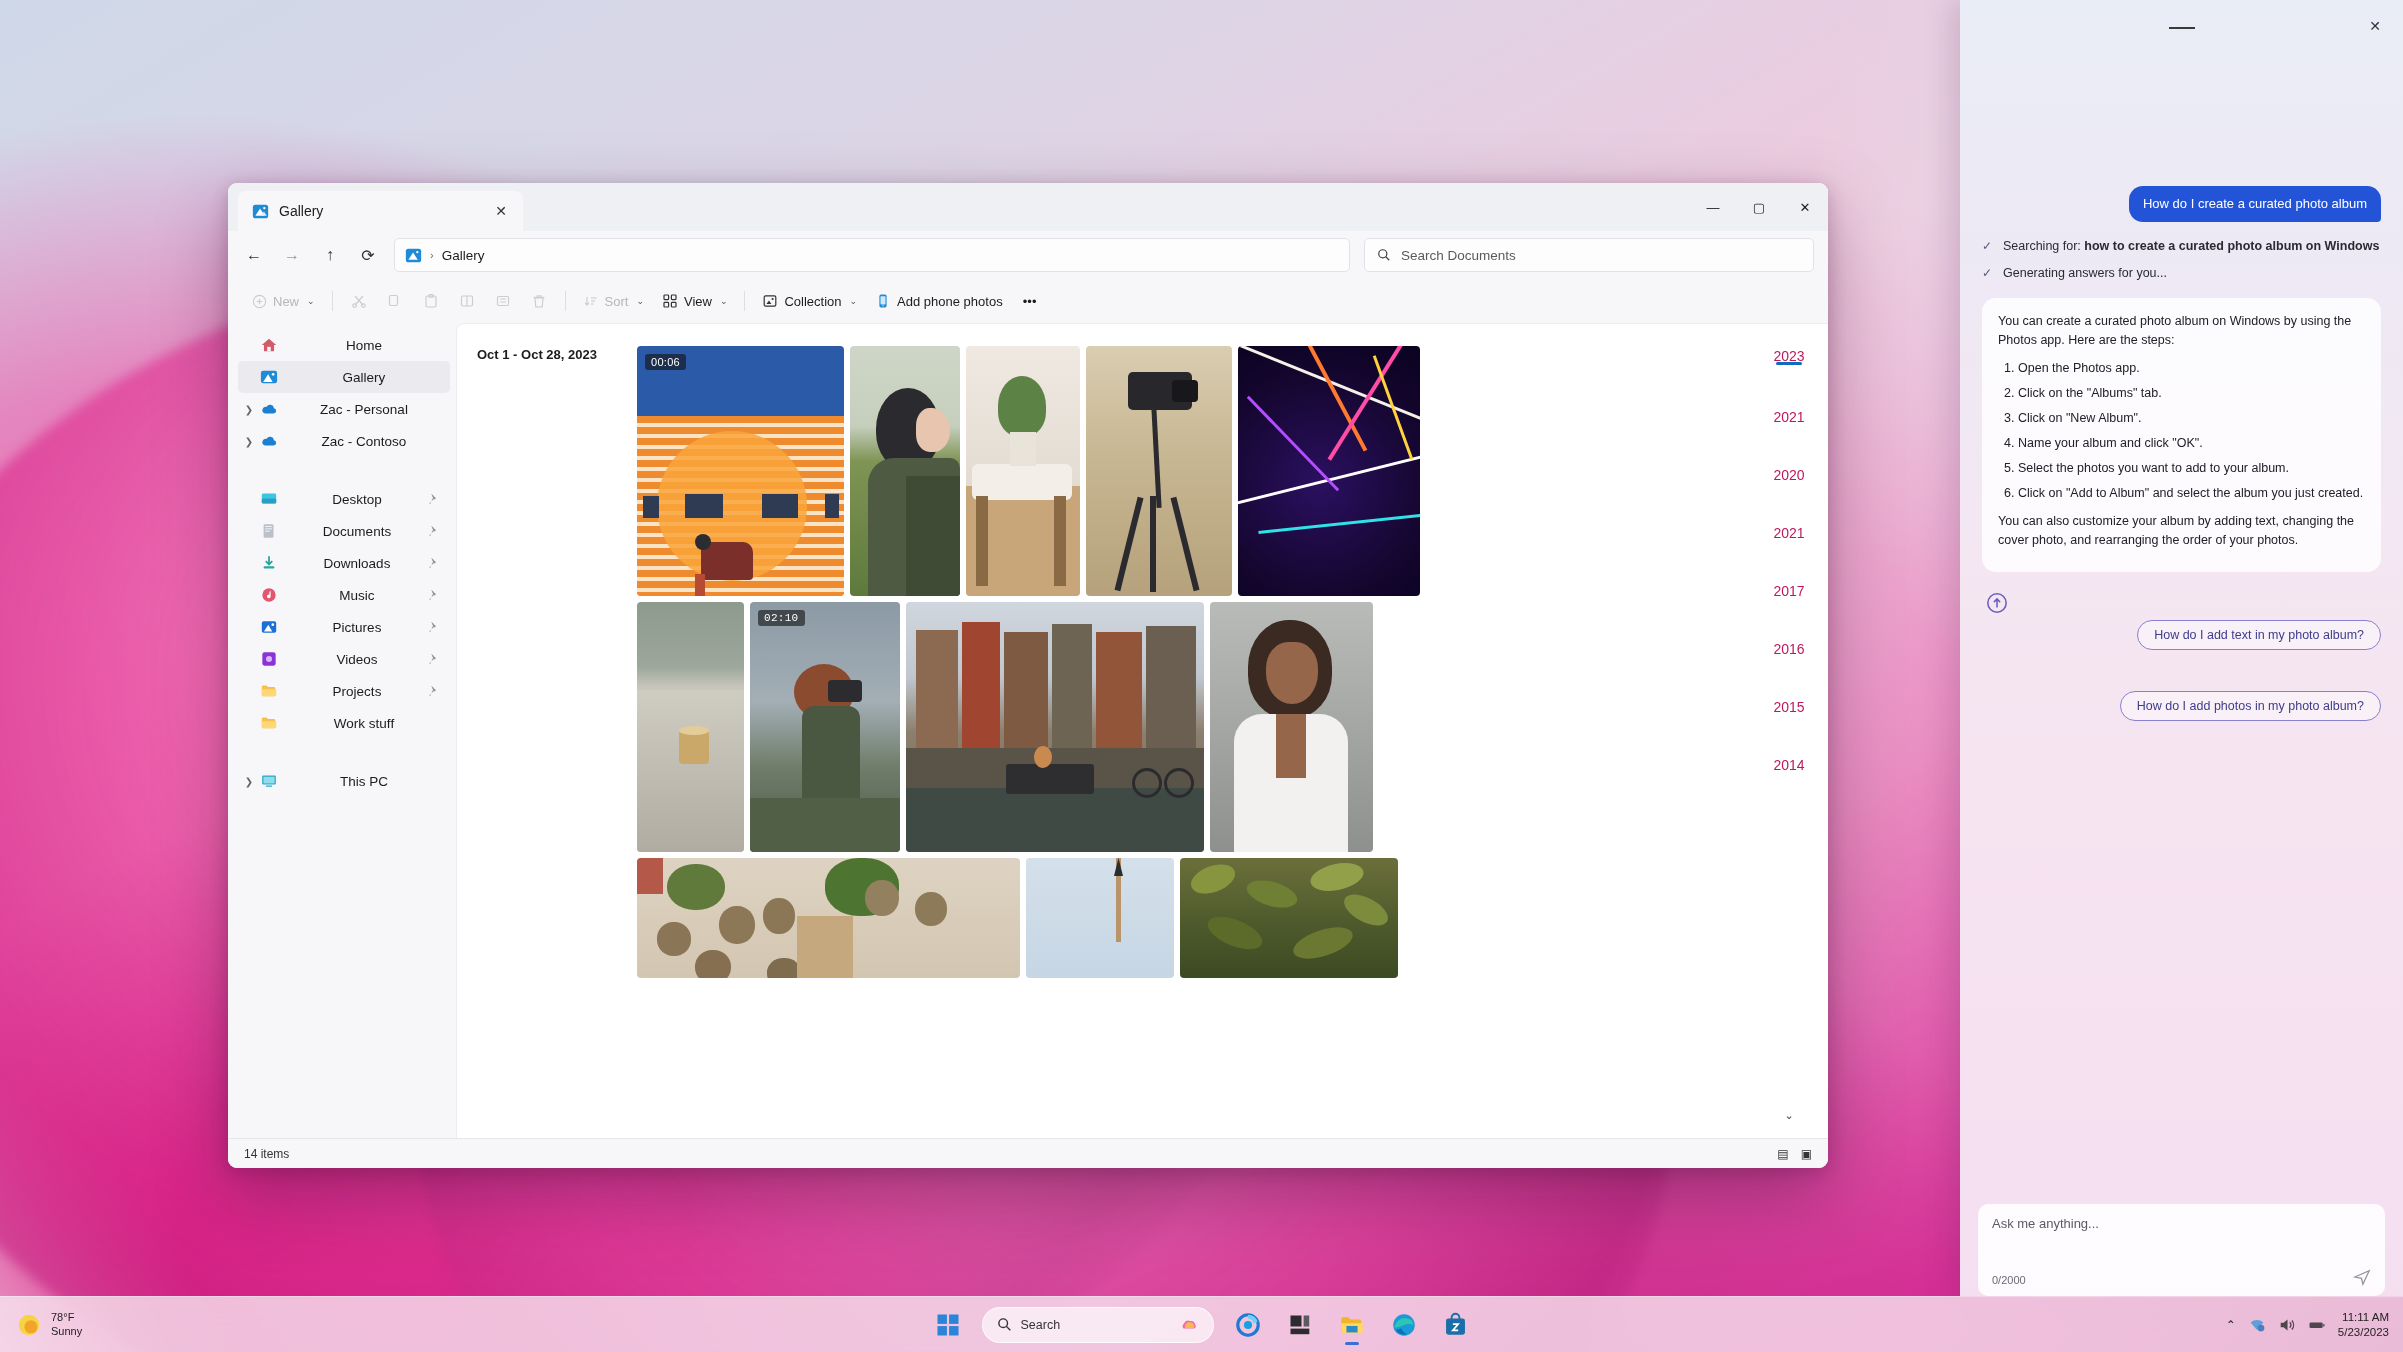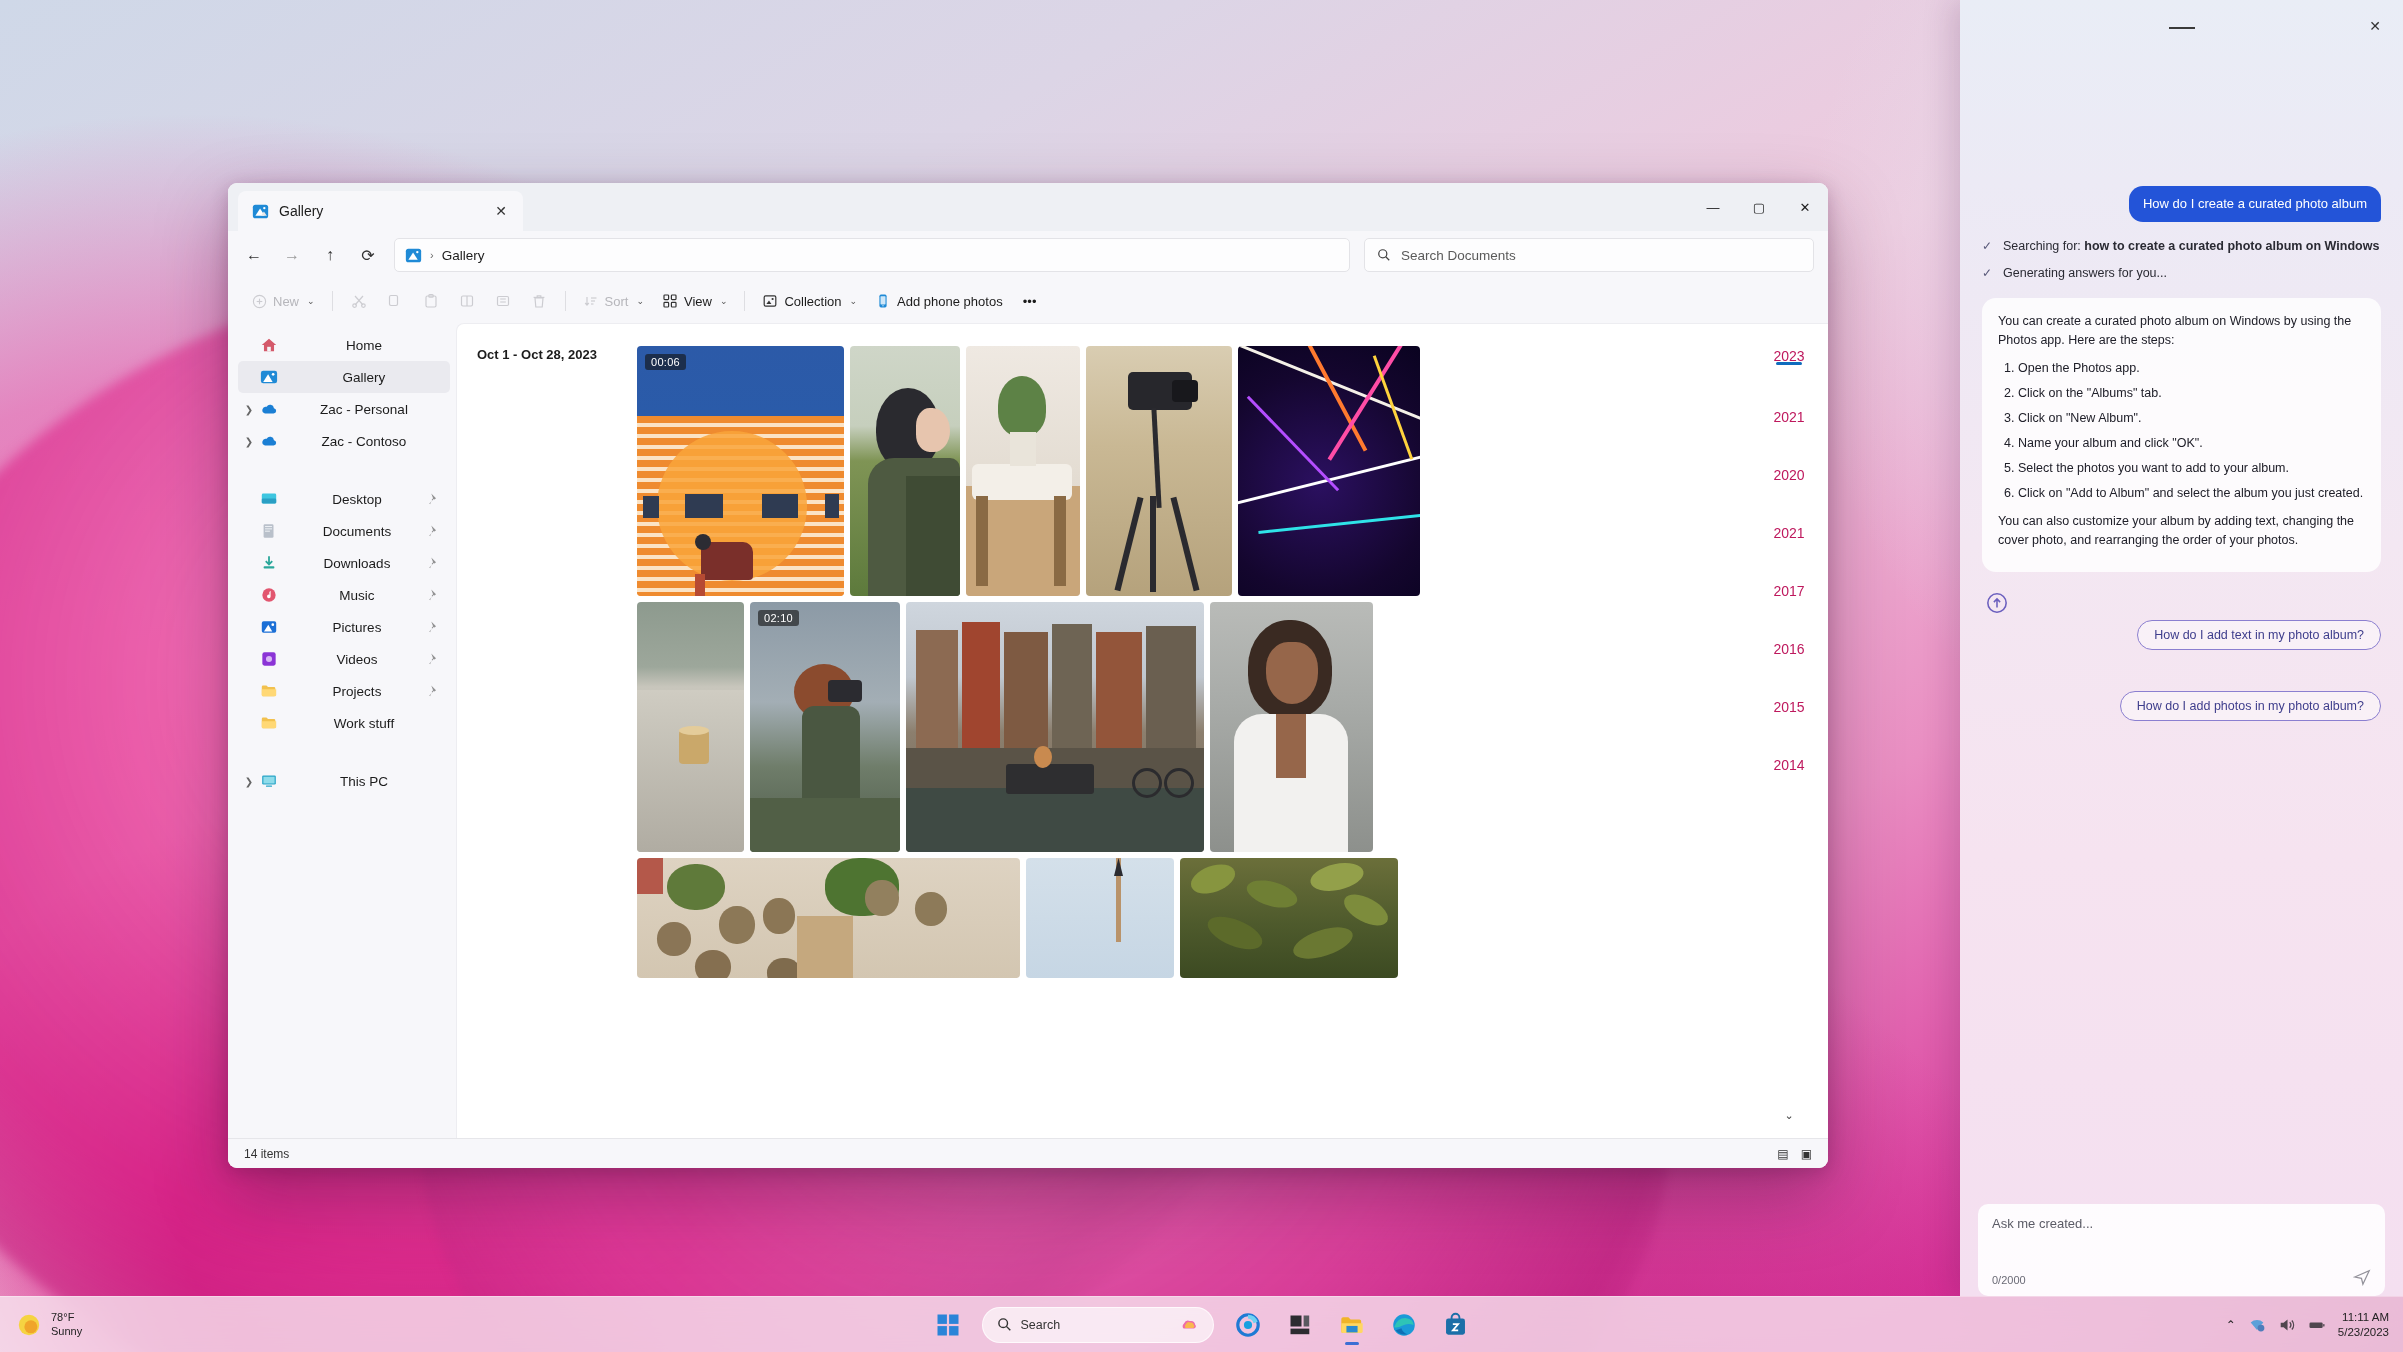--- a/index.html
+++ b/index.html
@@ -573,21 +573,21 @@
                 <div style="position:absolute;left:-10px;top:96px;width:130px;height:3px;background:#b44dff;transform:rotate(46deg);"></div>
               </div>
             </div>
 
             <div class="grow">
               <div class="cell" style="width:107px;height:250px;background:linear-gradient(180deg,#8d9a8e 0%,#9da79b 26%,#c8c6bc 34%,#b9b5ab 100%);">
                 <div style="position:absolute;left:0;top:88px;width:107px;height:162px;background:linear-gradient(180deg,#cfccc2,#b0aca2);"></div>
                 <div style="position:absolute;left:42px;top:128px;width:30px;height:34px;border-radius:4px;background:#caa86a;"></div>
                 <div style="position:absolute;left:42px;top:124px;width:30px;height:9px;border-radius:50%;background:#e4cc9a;"></div>
               </div>
-              <div class="cell" style="width:150px;height:250px;background:linear-gradient(180deg,#8c9aa6 0%,#a3aeb5 40%,#6f7d6a 66%,#4d5a4a 100%);">
+              <div class="cell" style="width:150px;height:250px;background:linear-gradient(180deg,#8c9aa6 0%,#a3aeb5 40%,#6f7d6a 66%,#4d5a4a 100%);font-family:Liberation Mono, monospace;">
                 <div style="position:absolute;left:44px;top:62px;width:60px;height:56px;border-radius:50%;background:#8b4b2e;"></div>
                 <div style="position:absolute;left:52px;top:104px;width:58px;height:110px;background:#4a5741;border-radius:12px 12px 0 0;"></div>
                 <div style="position:absolute;left:78px;top:78px;width:34px;height:22px;background:#2b2b30;border-radius:4px;"></div>
                 <div style="position:absolute;left:0;top:196px;width:150px;height:54px;background:#515f46;"></div>
                 <div class="dur">02:10</div>
               </div>
               <div class="cell" style="width:298px;height:250px;background:linear-gradient(180deg,#cfd6de 0%,#c0c7cf 30%,#8c7f6e 52%,#6f6555 100%);">
                 <div style="position:absolute;left:10px;top:28px;width:42px;height:118px;background:#8c6a52;"></div>
                 <div style="position:absolute;left:56px;top:20px;width:38px;height:126px;background:#a0452f;"></div>
                 <div style="position:absolute;left:98px;top:30px;width:44px;height:116px;background:#7e5a42;"></div>
@@ -698,21 +698,21 @@
         <svg class="sug-icon" viewBox="0 0 24 24">
           <circle cx="12" cy="12" r="10" fill="none" stroke="#6b5fbe" stroke-width="1.7"></circle>
           <path d="M12 17 V8 M8.6 11 L12 7.6 L15.4 11" fill="none" stroke="#6b5fbe" stroke-width="1.7"></path>
         </svg>
         <div class="sug">How do I add text in my photo album?</div>
         <div class="sug">How do I add photos in my photo album?</div>
       </div>
     </div>
 
     <div class="cp-input">
-      <span class="ph">Ask me created...</span>
+      <span class="ph">Ask me anything...</span>
       <span class="cnt">0/2000</span>
       <svg class="cp-send" viewBox="0 0 20 20">
         <path d="M2 10 L18 3 L11 18 L9.4 11.4 Z" fill="none" stroke="#5a5a66" stroke-width="1.4"></path>
       </svg>
     </div>
   </div>
 
   <div id="taskbar">
     <div class="weather">
       <svg width="26" height="26" viewBox="0 0 28 28">

